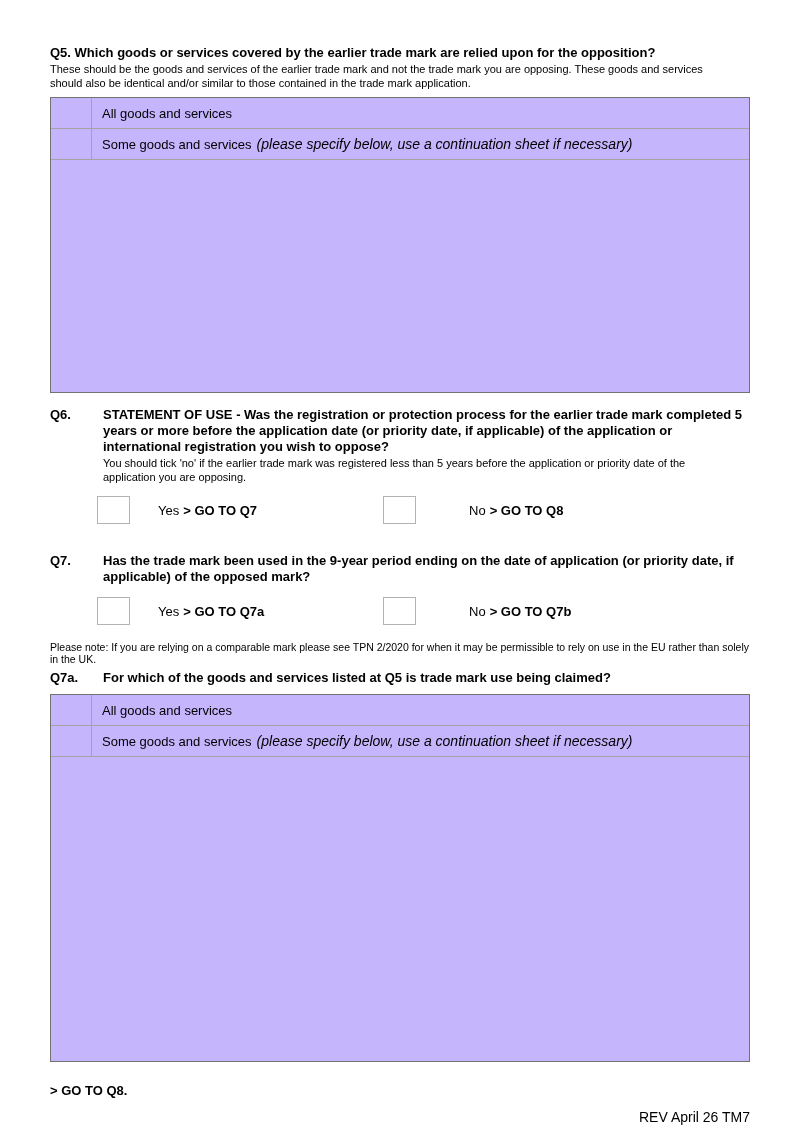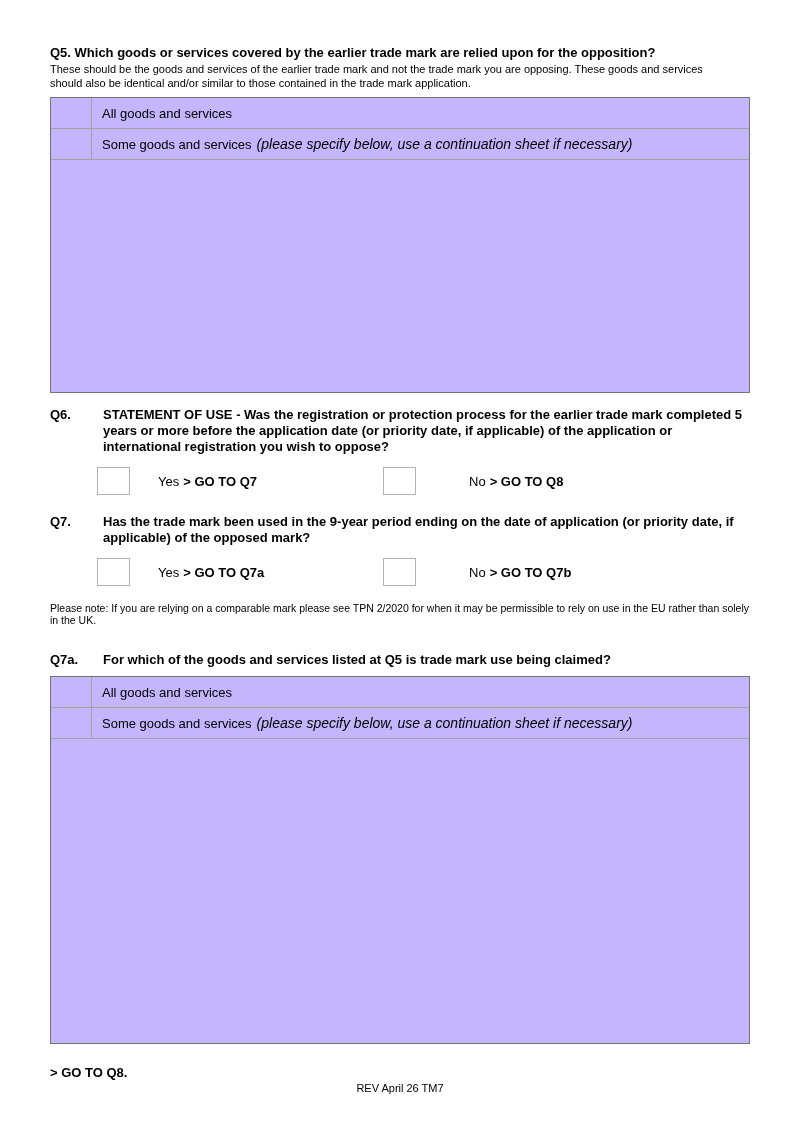--- a/index.html
+++ b/index.html
@@ -37,43 +37,43 @@
     display: flex; align-items: center;
     padding-left: 10px; font-size: 13px;
   }
   .option-label .italic { font-style: italic; font-size: 14px; margin-left: 5px; }
   .empty-area { height: 232px; }
   .empty-area.tall { height: 304px; }
 
   
   .question { display: flex; }
   .question.q6 { margin-top: 14px; }
-  .question.q7 { margin-top: 19px; }
-  .question.q7a { margin-top: 26px; justify-content: flex-end; }
+  .question.q7 { margin-top: 29px; }
+  .question.q7a { margin-top: 5px; justify-content: flex-end; }
   .q-label { width: 53px; flex-shrink: 0; font-size: 13px; font-weight: bold; line-height: 16px; }
   .q-body { width: 650px; }
   .q-heading { font-size: 13px; font-weight: bold; line-height: 16px; }
   .q-note { font-size: 11px; line-height: 13.5px; margin-top: 2px; max-width: 600px; }
 
   
   .answers { display: flex; margin-left: 47px; margin-top: 12px; }
   .answer { display: flex; align-items: center; gap: 21px; }
   .answer.yes { width: 286px; }
   .checkbox {
     width: 33px; height: 28px; box-sizing: border-box;
     border: 1px solid #b3b3b3; background: #ffffff; cursor: pointer;
   }
   .answer-label { margin-left: 7px; font-size: 13px; white-space: nowrap; }
   .answer.no .answer-label { margin-left: 32px; }
   .answer-label .goto { font-weight: bold; margin-left: 4px; }
 
   .please-note { font-size: 10.5px; margin-top: 16px; }
 
   .goto-footer { font-size: 13px; font-weight: bold; margin-top: 21px; }
-  .rev-line { width: 700px; text-align: center; font-size: 11px; margin-top: 2px; }
+  .rev-line { width: 700px; text-align: right; font-size: 14px; margin-top: 11px; }
 </style>
 </head>
 <body>
 
 <div class="page">
 
   <div class="q5-heading">Q5. Which goods or services covered by the earlier trade mark are relied upon for the opposition?</div>
   <div class="q5-note">These should be the goods and services of the earlier trade mark and not the trade mark you are opposing. These goods and services should also be identical and/or similar to those contained in the trade mark application.</div>
 
   <div class="box-table">
@@ -90,20 +90,21 @@
         <span class="italic">(please specify below, use a continuation sheet if necessary)</span>
       </div>
     </div>
     <div class="empty-area"></div>
   </div>
 
   <div class="question q6">
     <div class="q-label">Q6.</div>
     <div class="q-body">
       <div class="q-heading">STATEMENT OF USE - Was the registration or protection process for the earlier trade mark completed 5 years or more before the application date (or priority date, if applicable) of the application or international registration you wish to oppose?</div>
+      <div class="q-note">You should tick 'no' if the earlier trade mark was registered less than 5 years before the application or priority date of the application you are opposing.</div>
     </div>
   </div>
   <div class="answers">
     <div class="answer yes">
       <div class="checkbox"></div>
       <div class="answer-label">
         <span>Yes</span><span class="goto">&gt; GO TO Q7</span>
       </div>
     </div>
     <div class="answer no">

